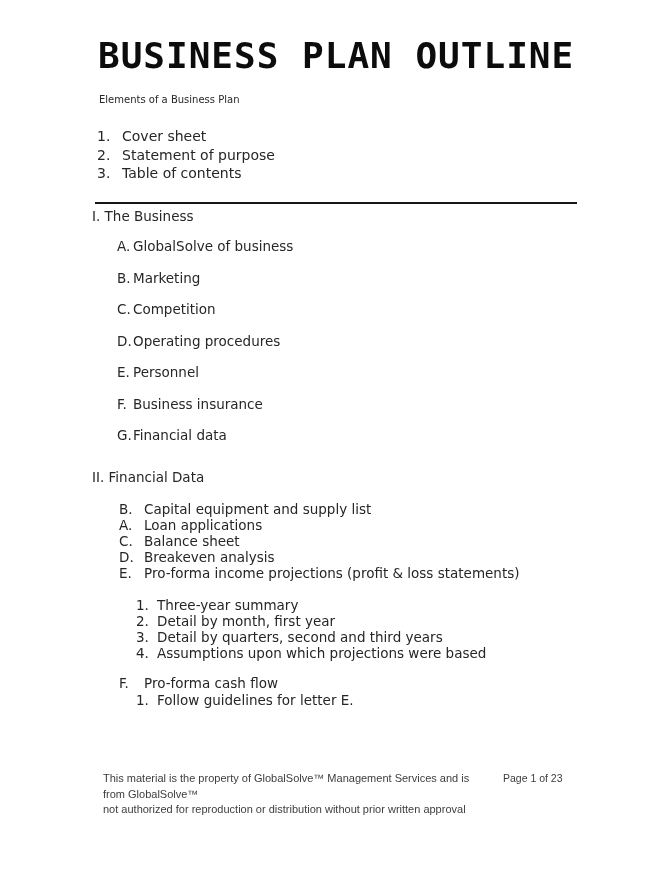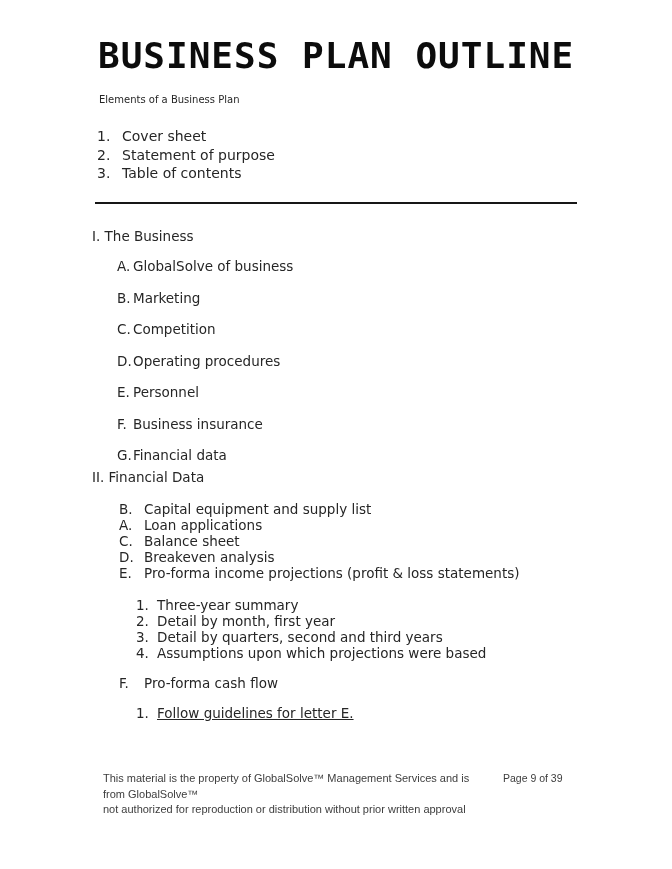--- a/index.html
+++ b/index.html
@@ -46,34 +46,34 @@
     top:202px;
     width:482px;
     height:2px;
     background:#161616;
   }
   .section {
     position:absolute;
     left:92px;
     font-size:13.5px;
   }
-  #section-1 { top:228px; }
+  #section-1 { top:208px; }
   #section-2 { top:469px; }
   .section-heading { line-height:17px; white-space:nowrap; }
   .s1-items { margin-top:13px; padding-left:25px; }
   .s1-row { line-height:17px; margin-bottom:14.5px; white-space:nowrap; }
   .s1-letter { display:inline-block; width:16px; }
   .s2-items { margin-top:15px; padding-left:27px; }
   .s2-row { line-height:16px; white-space:nowrap; }
   .s2-letter { display:inline-block; width:25px; }
   .s2-sublist { margin-top:16px; padding-left:44px; }
   .sub-row { line-height:16px; white-space:nowrap; }
   .sub-num { display:inline-block; width:21px; }
   .s2-item-f { margin-top:14px; padding-left:27px; line-height:17px; white-space:nowrap; }
-  .s2-sublist-f { margin-top:13px; padding-left:44px;text-decoration:underline; }
+  .s2-sublist-f { margin-top:0; padding-left:44px; }
   .footer-disclaimer {
     position:absolute;
     left:103px;
     top:771px;
     font-family:"Liberation Sans", sans-serif;
     font-size:11px;
     color:#3d3d3d;
   }
   .footer-line { line-height:15.5px; white-space:nowrap; }
   .page-indicator {
@@ -137,15 +137,15 @@
       <div class="sub-row"><span class="sub-num">1.</span><span>Follow guidelines for letter E.</span></div>
     </div>
   </div>
 
   <div class="footer-disclaimer">
     <div class="footer-line">This material is the property of GlobalSolve™ Management Services and is</div>
     <div class="footer-line">from GlobalSolve™</div>
     <div class="footer-line">not authorized for reproduction or distribution without prior written approval</div>
   </div>
 
-  <div class="page-indicator">Page 9 of 39</div>
+  <div class="page-indicator">Page 1 of 23</div>
 
 </div>
 
 </body></html>

